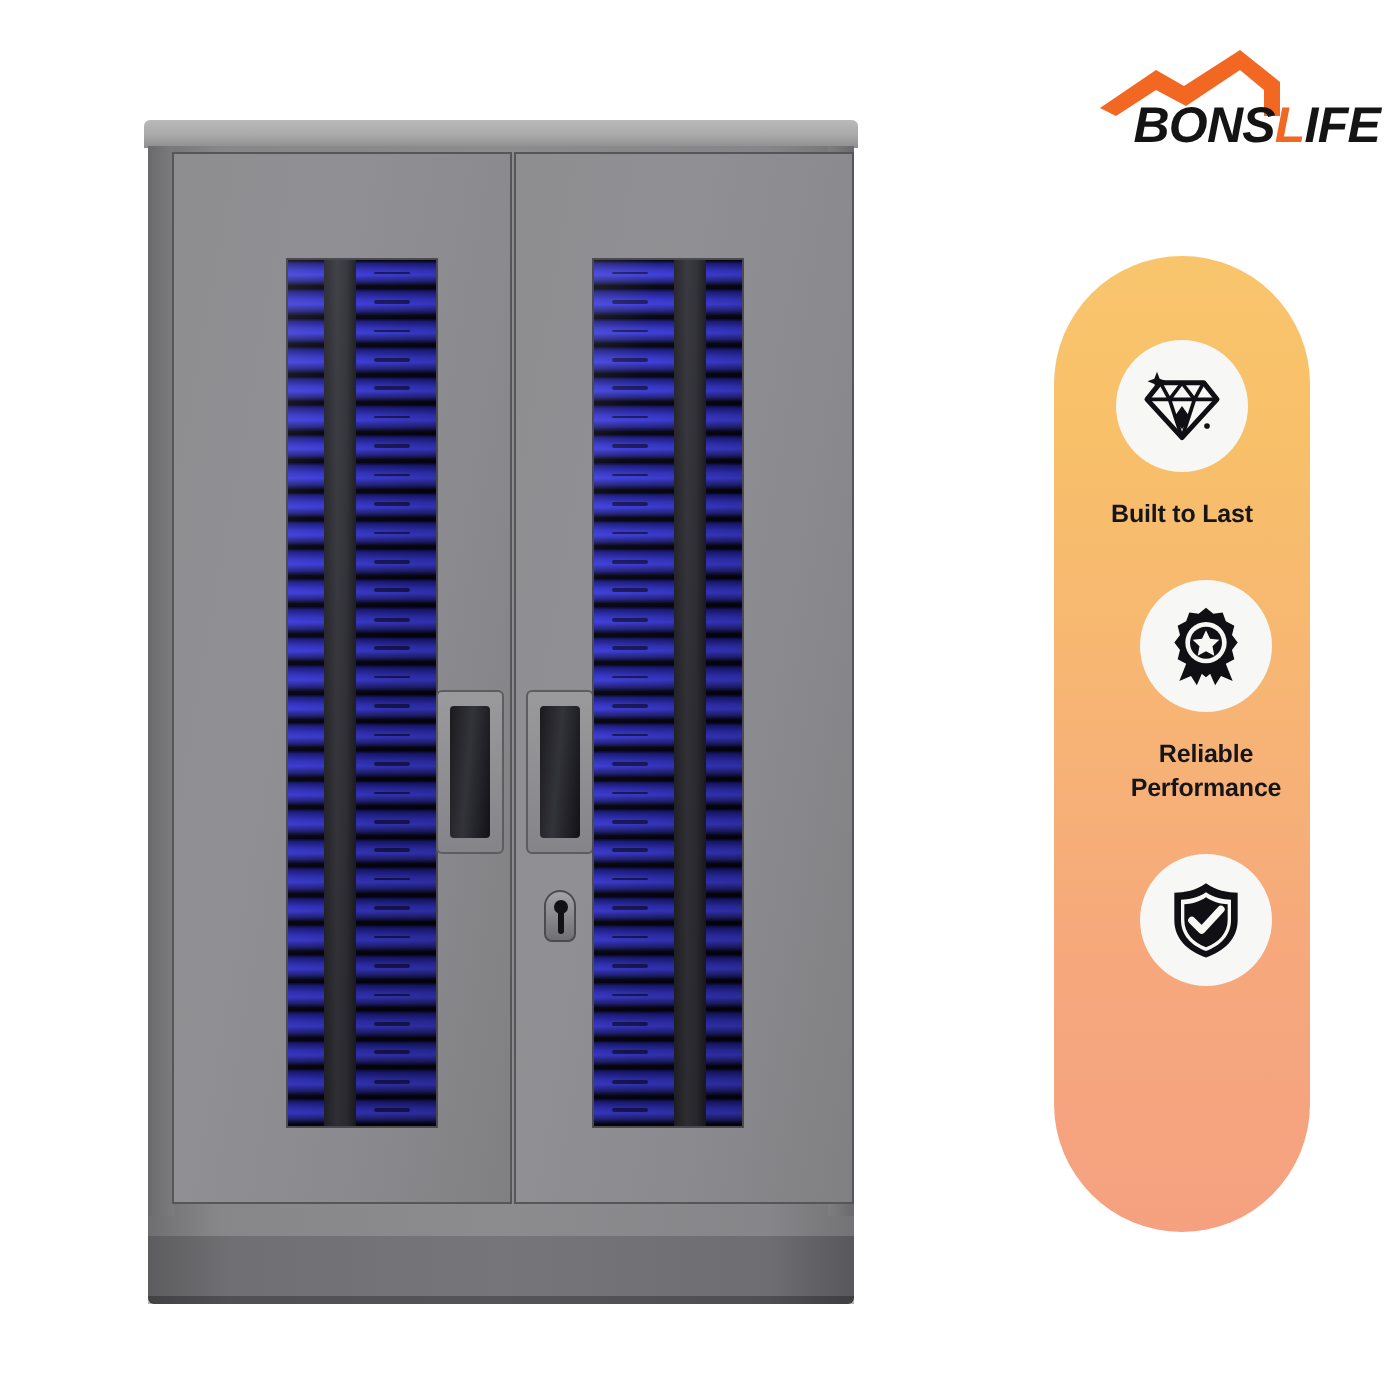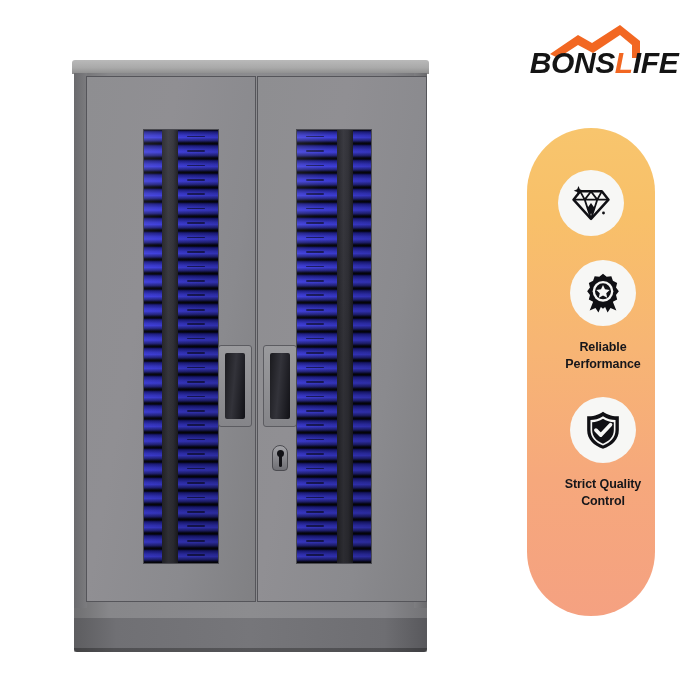--- a/index.html
+++ b/index.html
@@ -29,22 +29,22 @@
     left: 30px;
     top: 0px;
     width: 120px;
     height: 34px;
   }
   #brand-logo .wordmark {
     position: absolute;
     left: 0px;
     top: 22px;
     width: 172px;
-    text-align: center;
-    font-size: 30px;
+    text-align: right;
+    font-size: 25px;
     font-weight: bold;
     font-style: italic;
     letter-spacing: -0.4px;
     color: #141414;
     line-height: 34px;
     white-space: nowrap;
   }
   #brand-logo .wordmark .accent {
     color: #f26722;
   }
@@ -478,20 +478,21 @@
   <div class="feature-item">
     <div class="feature-icon-circle">
       <svg width="40" height="40" viewBox="0 0 48 48" aria-hidden="true">
         <path d="M11 10 L37 10 L45 20 L24 43 L3 20 Z" fill="none" stroke="#101014" stroke-width="3" stroke-linejoin="round"></path>
         <path d="M3 20 L45 20 M11 10 L16.5 20 L24 43 M37 10 L31.5 20 L24 43 M16.5 20 L24 10.2 L31.5 20" fill="none" stroke="#101014" stroke-width="2.2" stroke-linejoin="round"></path>
         <path d="M24 24 L29 31 L24 38 L19 31 Z" fill="#101014"></path>
         <path d="M9 3.5 L10.6 7.6 L14.7 9.2 L10.6 10.8 L9 14.9 L7.4 10.8 L3.3 9.2 L7.4 7.6 Z" fill="#101014"></path>
         <circle cx="39" cy="36" r="1.7" fill="#101014"></circle>
       </svg>
     </div>
+    <div class="feature-label">Built to Last</div>
   </div>
 
   <div class="feature-item">
     <div class="feature-icon-circle">
       <svg width="40" height="40" viewBox="0 0 48 48" aria-hidden="true">
         <path d="M14 30 L8 45 L15 42 L18.5 47.5 L24 35 Z" fill="#101014"></path>
         <path d="M34 30 L40 45 L33 42 L29.5 47.5 L24 35 Z" fill="#101014"></path>
         <path d="M24 1 L28.4 4.6 L34 3.9 L35.9 9.2 L41 11.9 L39.6 17.4 L43 21.9 L39.6 26.4 L41 31.9 L35.9 34.6 L34 39.9 L28.4 39.2 L24 42.8 L19.6 39.2 L14 39.9 L12.1 34.6 L7 31.9 L8.4 26.4 L5 21.9 L8.4 17.4 L7 11.9 L12.1 9.2 L14 3.9 L19.6 4.6 Z" fill="#101014"></path>
         <circle cx="24" cy="22" r="12.4" fill="#f7f7f5"></circle>
         <circle cx="24" cy="22" r="9.6" fill="#101014"></circle>
@@ -503,16 +504,15 @@
 
   <div class="feature-item">
     <div class="feature-icon-circle">
       <svg width="40" height="40" viewBox="0 0 48 48" aria-hidden="true">
         <path d="M24 2 C18 6.5 11 7.6 5 7.6 L5 24 C5 35.5 13 42.5 24 46.5 C35 42.5 43 35.5 43 24 L43 7.6 C37 7.6 30 6.5 24 2 Z" fill="#101014"></path>
         <path d="M24 7.4 C19.2 10.7 13.6 11.8 9 11.9 L9 24 C9 33.2 15.2 39.2 24 42.6 C32.8 39.2 39 33.2 39 24 L39 11.9 C34.4 11.8 28.8 10.7 24 7.4 Z" fill="#f7f7f5"></path>
         <path d="M24 10.4 C19.8 13.3 15 14.4 11 14.6 L11 24 C11 31.9 16.3 37.3 24 40.4 C31.7 37.3 37 31.9 37 24 L37 14.6 C33 14.4 28.2 13.3 24 10.4 Z" fill="#101014"></path>
         <path d="M15.5 24.2 L21.4 30.1 L33 17.6" fill="none" stroke="#f7f7f5" stroke-width="4.4" stroke-linecap="round" stroke-linejoin="round"></path>
       </svg>
     </div>
-    <div class="feature-label">Strict Quality Control</div>
   </div>
 
 </div>
 
 </body></html>

